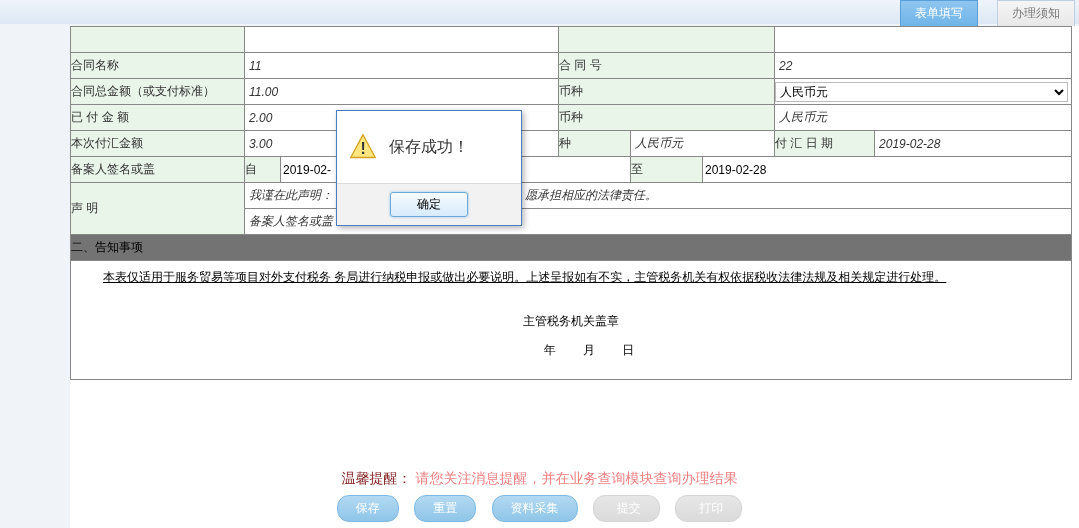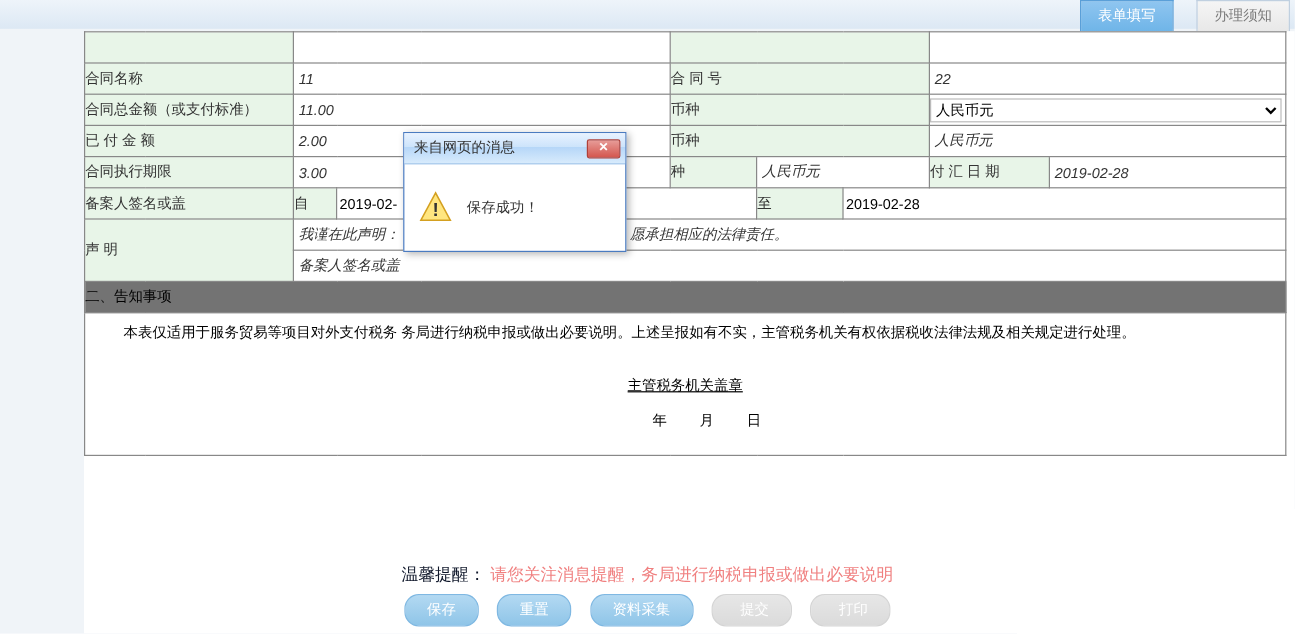--- a/index.html
+++ b/index.html
@@ -14,41 +14,41 @@
 .form-area { position: absolute; top: 26px; left: 70px; right: 0; bottom: 0; background: #fff; }
 
 table.formtbl { border-collapse: collapse; width: 1001px; table-layout: fixed; }
 table.formtbl td { border: 1px solid #888; padding: 0; height: 26px; vertical-align: middle; font-size: 12px; }
 .lbl { background: #e8f5e8; text-align: left; color: #333; }
 .val { background: #fff; padding-left: 4px; color: #333; }
 .val input[type=text] { border: none; width: 95%; font-size: 12px; padding: 2px; background: transparent; }
 .val select { border: 1px solid #bbb; width: 99%; font-size: 12px; height: 20px; background: #fff; }
 
 .section-row td { background: #737373; text-align: left; padding: 4px 0 4px 2px; }
-.notice-text { padding: 4px 8px; line-height: 2; text-indent: 2em; }
+.notice-text { padding: 4px 8px; line-height: 2; text-indent: 2em; text-decoration: underline; }
 
-.stamp-area { text-align: center; padding: 20px 0 6px; text-decoration: underline; }
+.stamp-area { text-align: center; padding: 20px 0 6px; }
 .date-area { text-align: center; padding: 6px 0 20px; letter-spacing: 1em; margin-left: 48px; }
 
 .bottom-tip { position: absolute; bottom: 40px; left: 0; right: 0; text-align: center; font-size: 14px; color: #f08080; }
-.bottom-tip .lbl2 { color: #0f172a; }
+.bottom-tip .lbl2 { color: #7f1d1d; }
 
 .btn-row { position: absolute; bottom: 6px; left: 0; right: 0; text-align: center; }
 .btn-row button { margin: 0 6px; padding: 4px 18px; font-size: 12px; border: 1px solid #7fb8e2; background: linear-gradient(to bottom, #b3d9f2, #8fc5e8); color: #fff; cursor: pointer; border-radius: 12px; }
 .btn-row button.disabled { opacity: 0.5; background: linear-gradient(to bottom, #d0d0d0, #b8b8b8); border-color: #aaa; cursor: default; padding-left: 23px; }
 
 
 .dialog { position: absolute; left: 336px; top: 110px; width: 186px; background: #fff; border: 1px solid #4a7bc0; box-shadow: 2px 2px 6px rgba(0,0,0,0.3); z-index: 1000; }
 .dialog-title { height: 26px; background: linear-gradient(to bottom, #e8f2ff, #cde4fb 45%, #b5d6f8 46%, #d8ebfc); border-bottom: 1px solid #9fc4ea; display: flex; align-items: center; padding: 0 4px 0 8px; font-size: 12px; color: #333; }
 .dialog-title .title-text { flex: 1; }
 .dialog-close { width: 28px; height: 16px; background: linear-gradient(to bottom, #e79c98, #d4574f); border: 1px solid #b04038; border-radius: 2px; color: #fff; font-size: 10px; line-height: 14px; text-align: center; cursor: pointer; font-weight: bold; }
 .dialog-body { padding: 22px 12px; display: flex; align-items: center; gap: 12px; }
 .dialog-icon { position: relative; width: 28px; height: 28px; }
 .dialog-icon svg { width: 28px; height: 28px; }
-.dialog-msg { font-size: 12px; color: #333; font-family: Liberation Mono, monospace; }
+.dialog-msg { font-size: 16px; color: #333; font-family: Liberation Mono, monospace; }
 .dialog-footer { padding: 8px; text-align: center; border-top: 1px solid #ddd; background: #f2f2f2; }
 .dialog-footer button { padding: 3px 26px; font-size: 12px; background: linear-gradient(to bottom, #f7fbff, #d6ebfb); border: 1px solid #6fa8d8; border-radius: 3px; cursor: pointer; box-shadow: 0 0 3px #8fc5f0; }
 .cell-pad { padding-left: 4px; font-style: italic; }
 </style>
 </head>
 <body>
 
 <div class="header-bar">
   <div class="header-tabs">
     <div class="tab tab-active">表单填写</div>
@@ -89,21 +89,21 @@
       <td class="lbl" colspan="3">币种</td>
       <td class="val" colspan="2"><select><option>人民币元</option></select></td>
     </tr>
     <tr>
       <td class="lbl" colspan="2">已 付 金 额</td>
       <td class="val" colspan="3"><span class="cell-pad">2.00</span></td>
       <td class="lbl" colspan="3">币种</td>
       <td class="val" colspan="2"><span class="cell-pad">人民币元</span></td>
     </tr>
     <tr>
-      <td class="lbl" colspan="2">合同执行期限</td>
+      <td class="lbl" colspan="2">本次付汇金额</td>
       <td class="val" colspan="3"><span class="cell-pad">3.00</span></td>
       <td class="lbl">种</td>
       <td class="val" colspan="2"><span class="cell-pad">人民币元</span></td>
       <td class="lbl">付 汇 日 期</td>
       <td class="val"><span class="cell-pad">2019-02-28</span></td>
     </tr>
     <tr>
       <td class="lbl" colspan="2">备案人签名或盖</td>
       <td class="lbl">自</td>
       <td class="val" colspan="3"><input type="text" value="2019-02-" style=""></td>
@@ -126,38 +126,37 @@
         <div class="stamp-area">主管税务机关盖章</div>
         <div class="date-area">年  月  日</div>
       </td>
     </tr>
   </tbody>
     </table>
 </div>
 
 <div class="bottom-tip">
   <span class="lbl2">温馨提醒：</span>
-  <span>请您关注消息提醒，务局进行纳税申报或做出必要说明</span>
+  <span>请您关注消息提醒，并在业务查询模块查询办理结果</span>
 </div>
 
 <div class="btn-row">
   <button>保存</button>
   <button>重置</button>
   <button>资料采集</button>
   <button class="disabled">提交</button>
   <button class="disabled">打印</button>
 </div>
 
 <div class="dialog">
-  <div class="dialog-title">
-    <span class="title-text">来自网页的消息</span>
-    <span class="dialog-close">✕</span>
-  </div>
   <div class="dialog-body">
     <span class="dialog-icon">
       <svg viewBox="0 0 32 32">
           <polygon points="16,2 30,28 2,28" fill="#ffe680" stroke="#d4a020" stroke-width="1.5"></polygon>
           <text x="16" y="24" text-anchor="middle" font-size="18" font-weight="bold" fill="#333">!</text>
         </svg>
     </span>
     <span class="dialog-msg">保存成功！</span>
   </div>
+  <div class="dialog-footer">
+    <button>确定</button>
+  </div>
 </div>
 
 </body></html>

